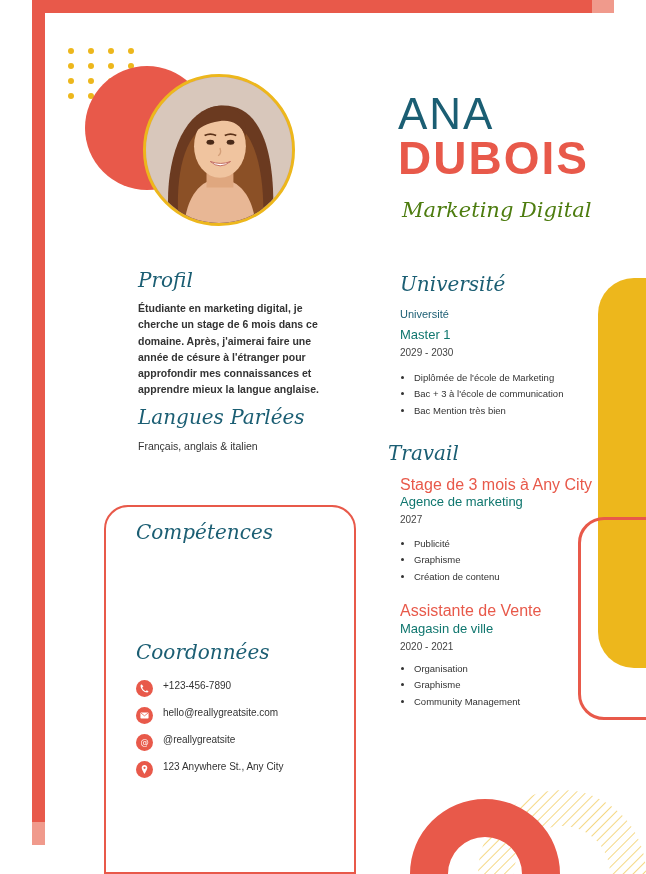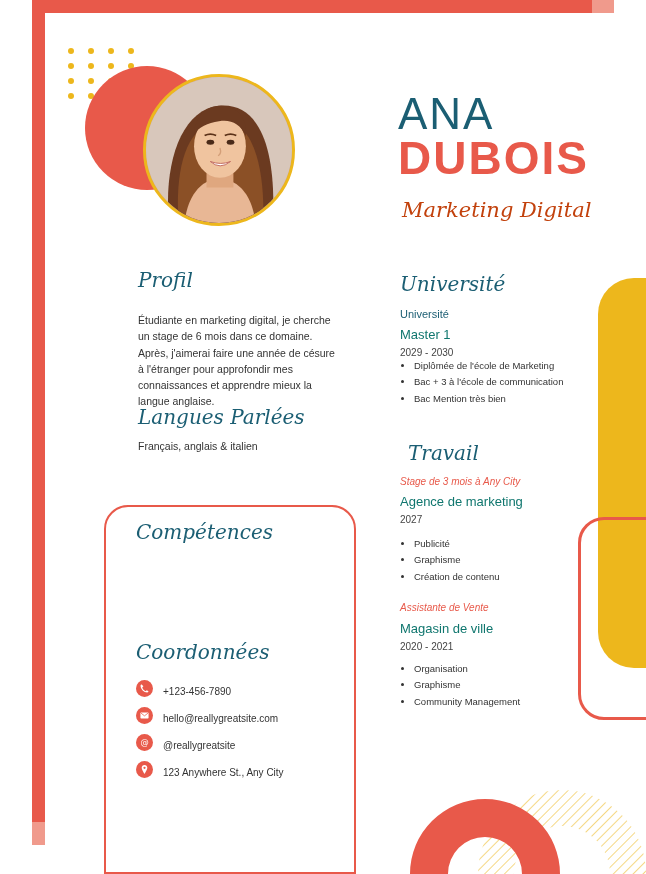--- a/index.html
+++ b/index.html
@@ -164,21 +164,21 @@
     color: #e8594a;
     font-weight: 700;
   }
   .job-title {
     position: absolute;
     left: 402px;
     top: 198px;
     font-family: "DejaVu Serif", serif;
     font-style: italic;
     font-size: 21px;
-    color: #c2410c;
+    color: #4d7c0f;
   }
 
   .section-head {
     position: absolute;
     font-family: "DejaVu Serif", serif;
     font-style: italic;
     font-size: 20px;
     color: #1b5e73;
   }
 
@@ -189,23 +189,22 @@
     color: #333333;
   }
 
   .label-teal {
     position: absolute;
     font-size: 11px;
     color: #1b5e73;
   }
   .label-red {
     position: absolute;
-    font-size: 10px;
+    font-size: 16px;
     color: #e8594a;
-    font-style: italic;
   }
   .sub-strong {
     position: absolute;
     font-size: 13px;
     color: #0f766e;
   }
   .sub-dates {
     position: absolute;
     font-size: 10px;
     color: #444444;
@@ -218,21 +217,21 @@
     list-style: disc;
     font-size: 9.5px;
     color: #333333;
   }
   ul.bullets li { margin-bottom: 4px; line-height: 1.3; }
 
   
   .contact-row {
     position: absolute;
     display: flex;
-    align-items: flex-end;
+    align-items: flex-start;
     font-size: 10px;
     color: #333333;
   }
   .cicon {
     width: 17px;
     height: 17px;
     border-radius: 50%;
     background: #e8594a;
     color: #ffffff;
     display: flex;
@@ -313,21 +312,21 @@
     </svg>
   </div>
 
   <div class="deco-skill-outline"></div>
 
   <div class="name-first">ANA</div>
   <div class="name-last">DUBOIS</div>
   <div class="job-title">Marketing Digital</div>
 
   <div class="section-head" style="left:138px; top:268px;">Profil</div>
-  <div class="body-text" style="left:138px; top:312px; width:198px;">Étudiante en marketing digital, je cherche un stage de 6 mois dans ce domaine. Après, j'aimerai faire une année de césure à l'étranger pour approfondir mes connaissances et apprendre mieux la langue anglaise.</div>
+  <div class="body-text" style="left:138px; top:300px; width:198px;font-weight:bold;">Étudiante en marketing digital, je cherche un stage de 6 mois dans ce domaine. Après, j'aimerai faire une année de césure à l'étranger pour approfondir mes connaissances et apprendre mieux la langue anglaise.</div>
 
   <div class="section-head" style="left:138px; top:405px;">Langues Parlées</div>
   <div class="body-text" style="left:138px; top:438px; width:200px;">Français, anglais &amp; italien</div>
 
   <div class="section-head" style="left:136px; top:520px;">Compétences</div>
 
   <div class="section-head" style="left:136px; top:640px;">Coordonnées</div>
 
   <div class="contact-row" style="left:136px; top:680px;">
     <span class="cicon">
@@ -364,27 +363,27 @@
         </svg>
     </span>
     <span>123 Anywhere St., Any City</span>
   </div>
 
 
   <div class="section-head" style="left:400px; top:272px;">Université</div>
   <div class="label-teal" style="left:400px; top:308px;">Université</div>
   <div class="sub-strong" style="left:400px; top:327px;">Master 1</div>
   <div class="sub-dates" style="left:400px; top:347px;">2029 - 2030</div>
-  <ul class="bullets" style="left:400px; top:360px; width:200px;">
+  <ul class="bullets" style="left:400px; top:372px; width:200px;">
     <li>Diplômée de l'école de Marketing</li>
     <li>Bac + 3 à l'école de communication</li>
     <li>Bac Mention très bien</li>
   </ul>
 
-  <div class="section-head" style="left:408px; top:441px;">Travail</div>
+  <div class="section-head" style="left:388px; top:441px;">Travail</div>
 
   <div class="label-red" style="left:400px; top:476px;">Stage de 3 mois à Any City</div>
   <div class="sub-strong" style="left:400px; top:494px;">Agence de marketing</div>
   <div class="sub-dates" style="left:400px; top:514px;">2027</div>
   <ul class="bullets" style="left:400px; top:538px; width:195px;">
     <li>Publicité</li>
     <li>Graphisme</li>
     <li>Création de contenu</li>
   </ul>
 

